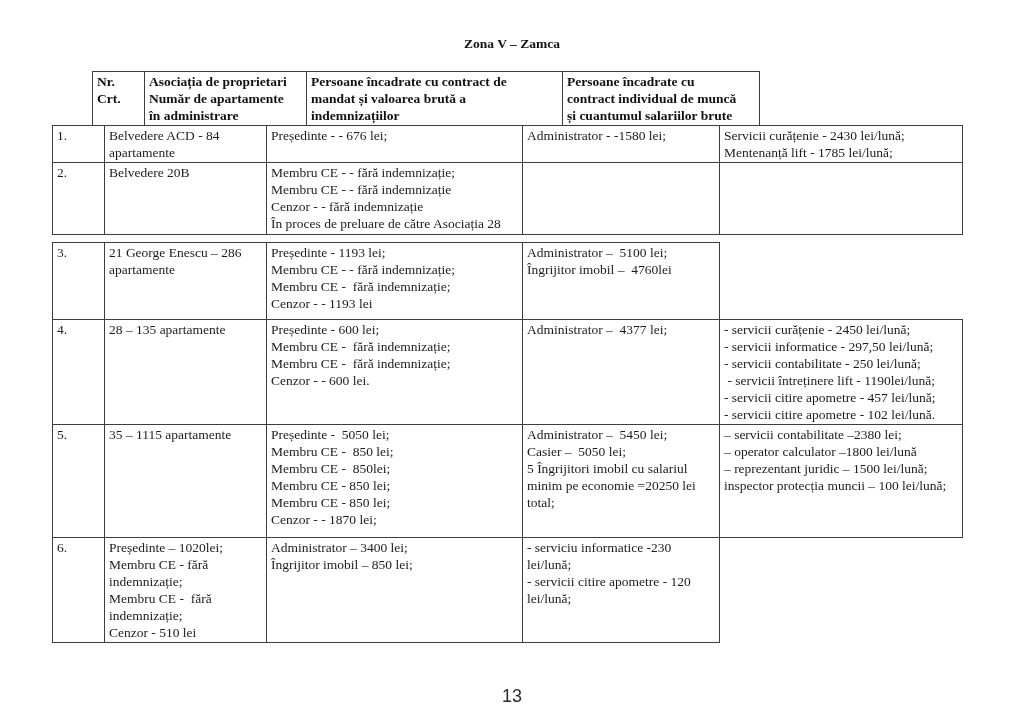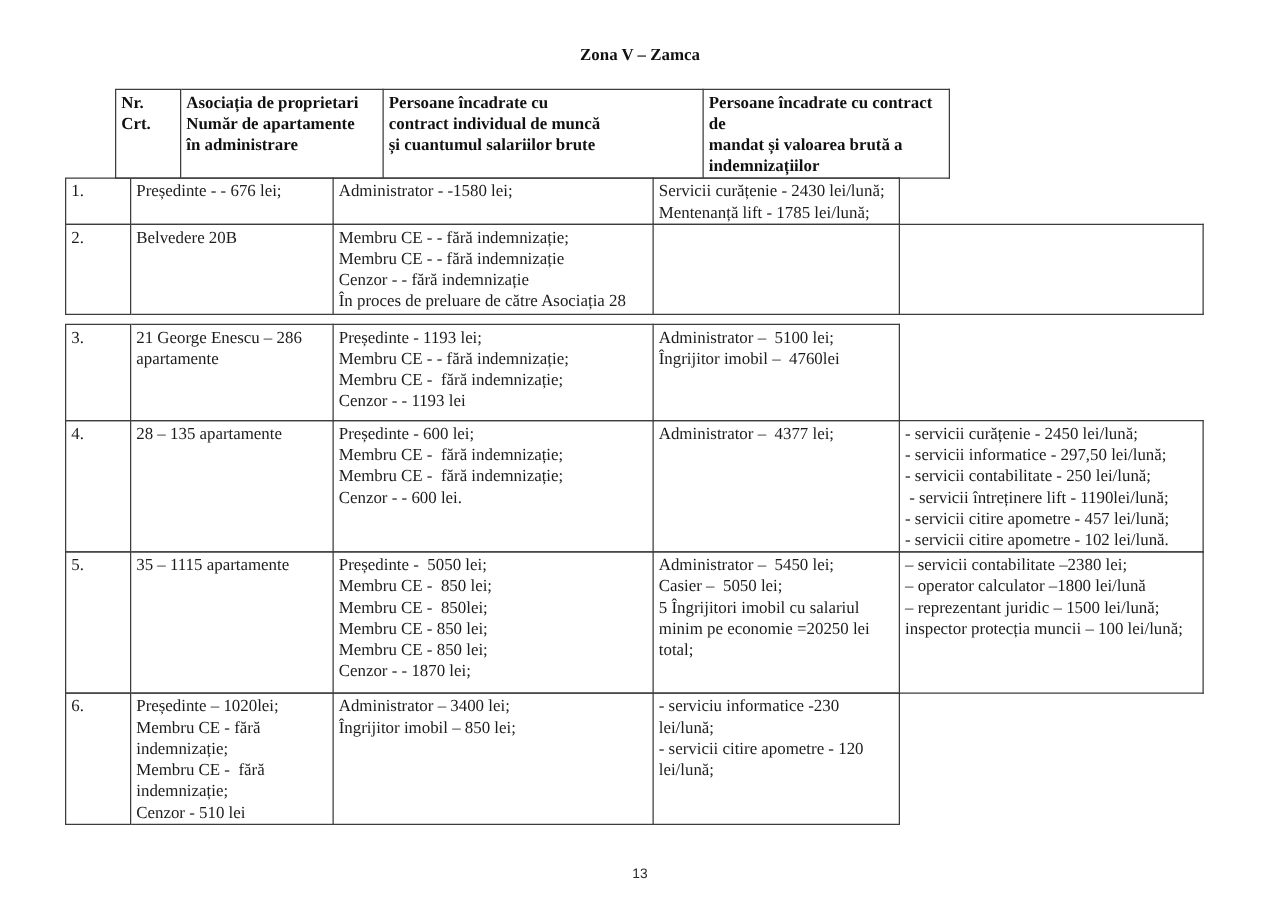--- a/index.html
+++ b/index.html
@@ -51,52 +51,53 @@
   .cell:first-child { border-left: 1px solid #3d3d3d; }
   .thead .cell { font-weight: bold; color: #111; }
   .h-head { min-height: 55px; padding-left: 40px; }
   .h-r1 { min-height: 32px; }
   .h-r2 { min-height: 73px; }
   .h-r3 { min-height: 78px; }
   .h-r4 { min-height: 106px; }
   .h-r5 { min-height: 114px; }
   .h-r6 { min-height: 76px; }
   .page-footer {
-    margin-top: 33px;
+    margin-top: 43px;
     text-align: center;
     font-family: "Liberation Sans", "DejaVu Sans", sans-serif;
-    font-size: 11px;
+    font-size: 18px;
     color: #2b2b2b;
   }
 </style>
 </head>
 <body>
 
 <div class="page">
 
   <div class="doc-title">Zona V – Zamca</div>
 
   <div class="assoc-table">
 
     <div class="trow thead h-head">
       <div class="cell">Nr.
 Crt.</div>
       <div class="cell">Asociația de proprietari
 Număr de apartamente
 în administrare</div>
+      <div class="cell">Persoane încadrate cu contract de
+mandat și valoarea brută a
+indemnizațiilor</div>
       <div class="cell">Persoane încadrate cu
 contract individual de muncă
 și cuantumul salariilor brute</div>
-      <div class="cell">Persoane încadrate cu contract de
-mandat și valoarea brută a
-indemnizațiilor</div>
     </div>
 
     <div class="trow h-r1">
       <div class="cell">1.</div>
+      <div class="cell">Belvedere ACD - 84 apartamente</div>
       <div class="cell">Președinte - - 676 lei;</div>
       <div class="cell">Administrator - -1580 lei;</div>
       <div class="cell">Servicii curățenie - 2430 lei/lună;
 Mentenanță lift - 1785 lei/lună;</div>
     </div>
 
     <div class="trow h-r2">
       <div class="cell">2.</div>
       <div class="cell">Belvedere 20B</div>
       <div class="cell">Membru CE - - fără indemnizație;

